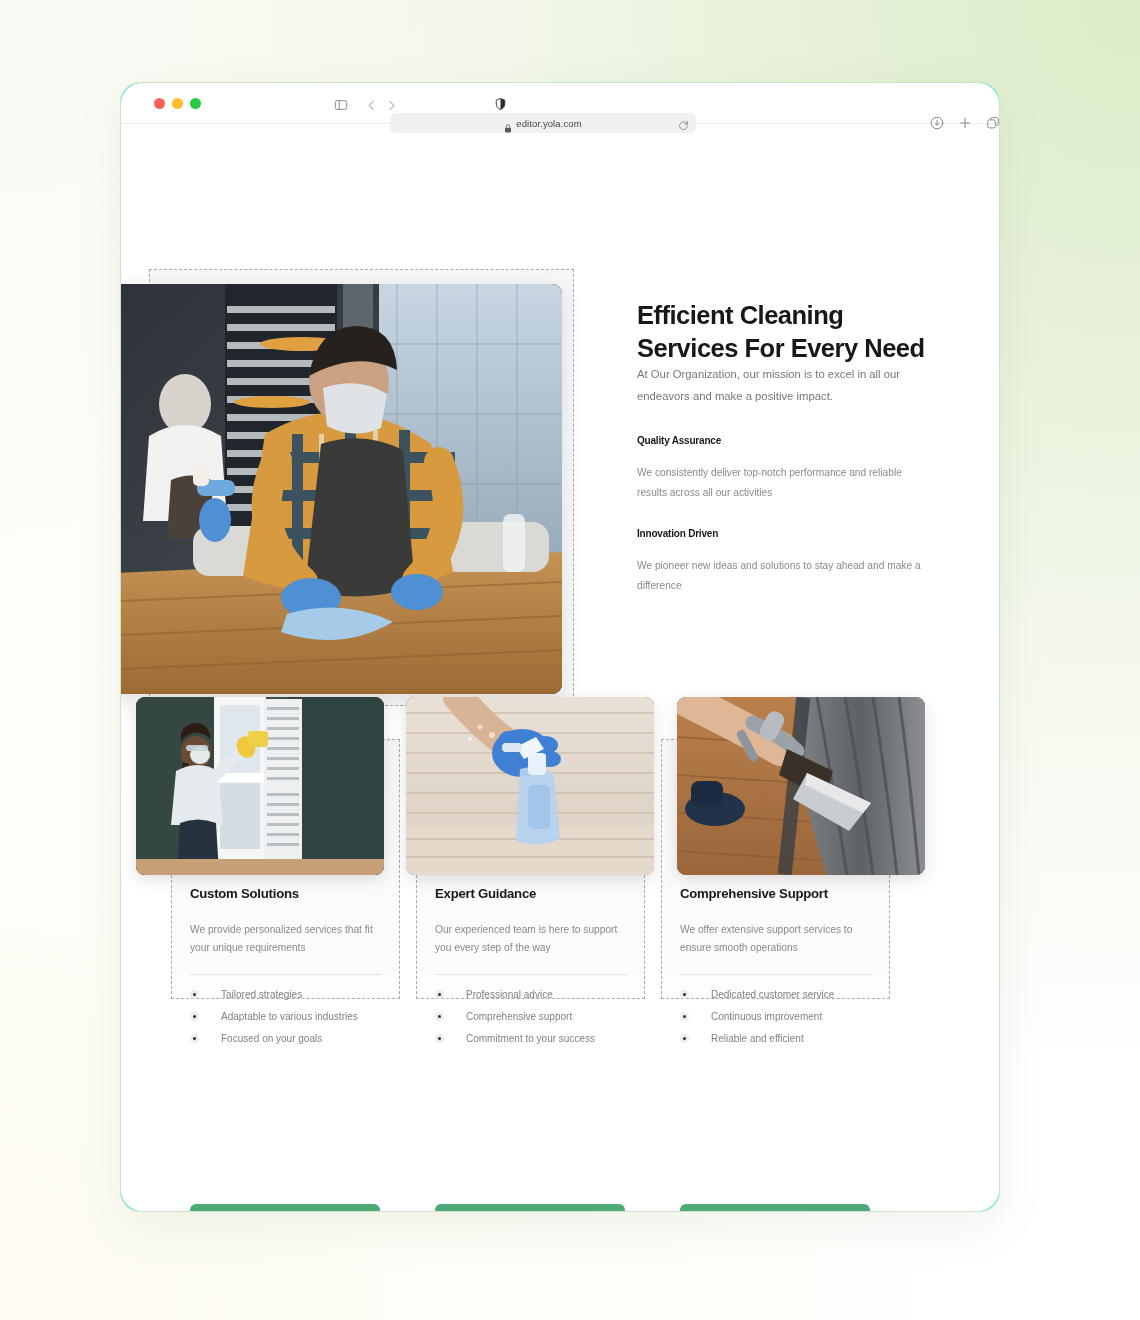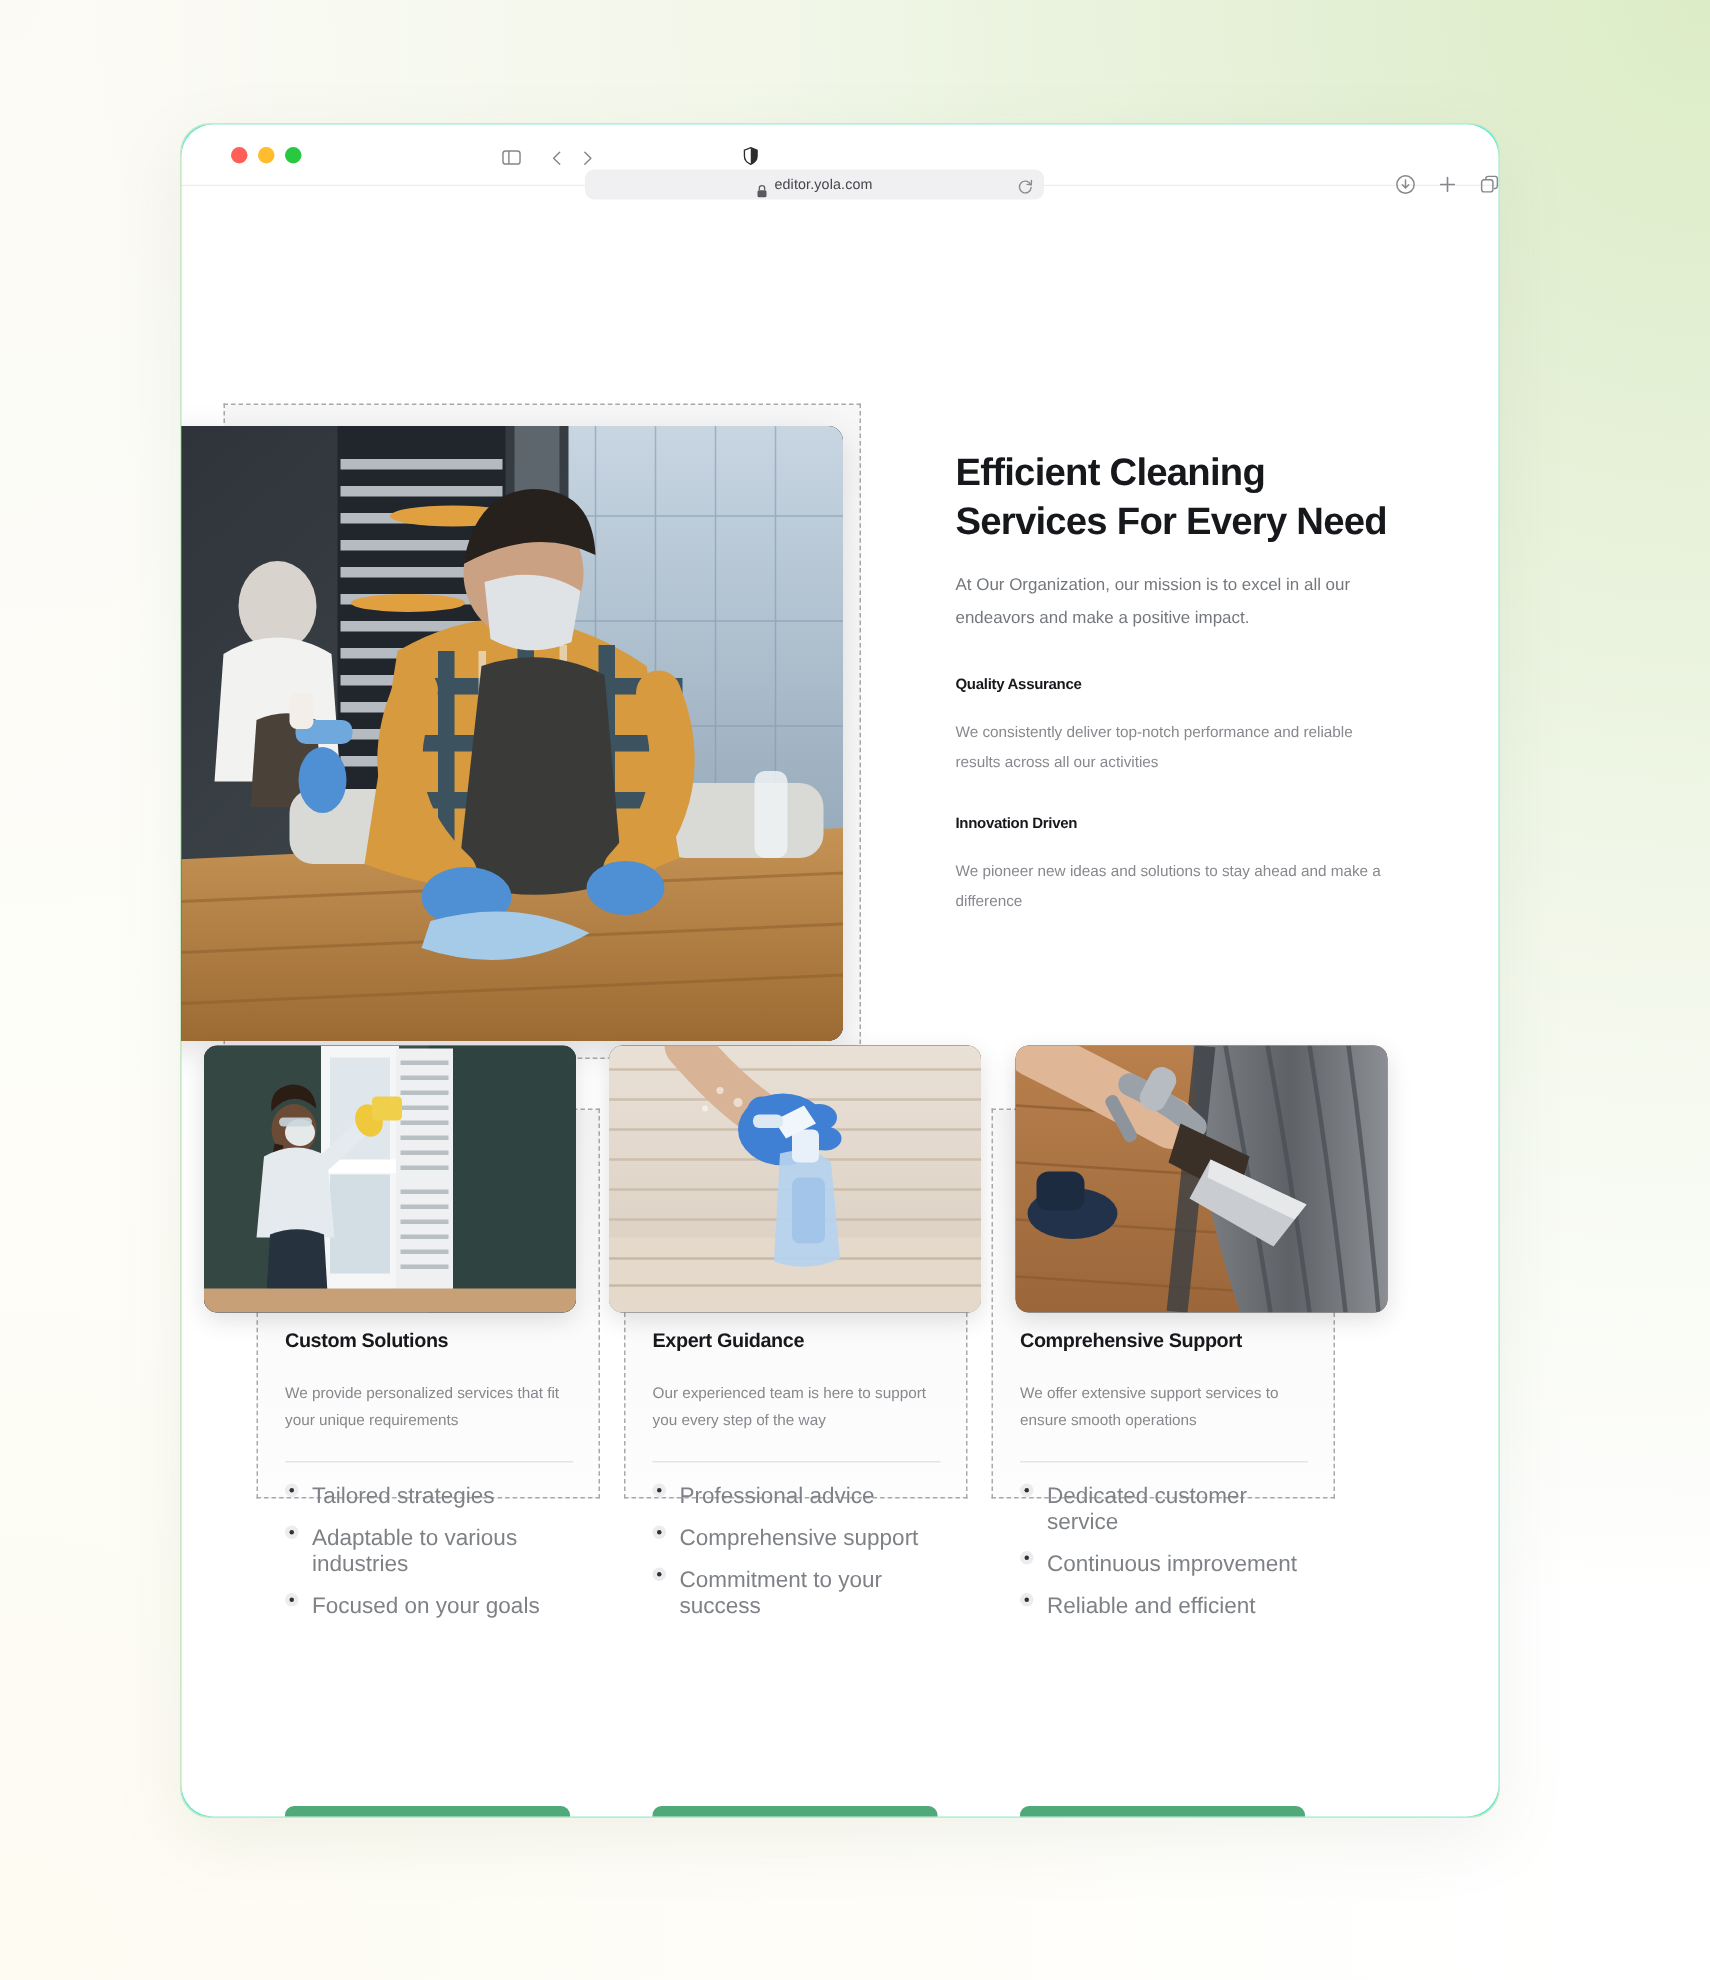--- a/index.html
+++ b/index.html
@@ -156,21 +156,21 @@
     width: 300px;
   }
   .hero-title {
     font-size: 25.5px;
     line-height: 1.28;
     font-weight: 700;
     color: #16181c;
     letter-spacing: -0.5px;
   }
   .hero-sub {
-    margin-top: 16px;
+    margin-top: 0;
     font-size: 11.3px;
     line-height: 1.93;
     color: #74777c;
     width: 282px;
   }
   .feature {
     margin-top: 27px;
   }
   .feature.second { margin-top: 25px; }
   .feature-title {
@@ -250,22 +250,23 @@
     margin-top: 17px;
     height: 1px;
     background: #e4e4e6;
   }
   .card-list {
     margin-top: 14px;
     list-style: none;
   }
   .card-list li {
     display: flex;
-    gap: 9px;
-    font-size: 15px;
+    align-items: center;
+    gap: 22px;
+    font-size: 10px;
     color: #7e8186;
     margin-bottom: 11px;
   }
   .bullet {
     flex: 0 0 auto;
     width: 9px;
     height: 9px;
     border-radius: 50%;
     background: #ececee;
     display: flex;

